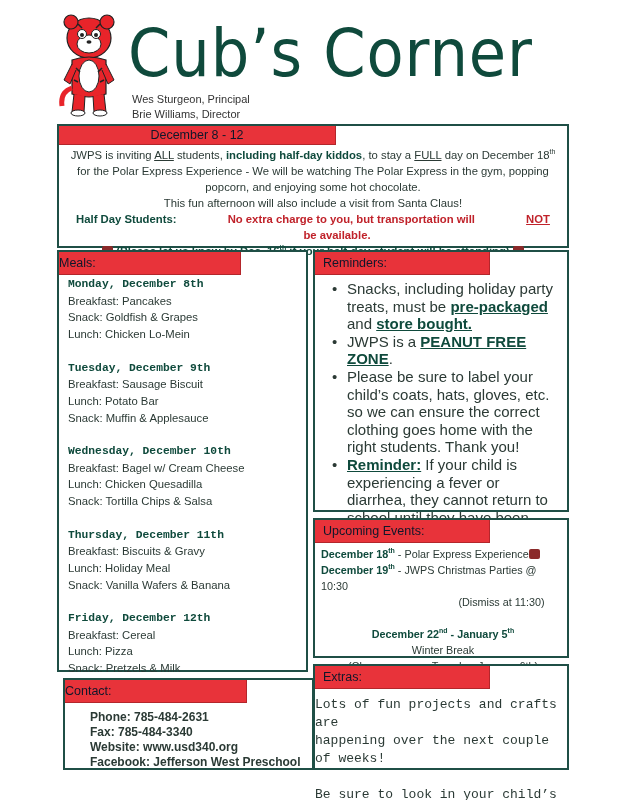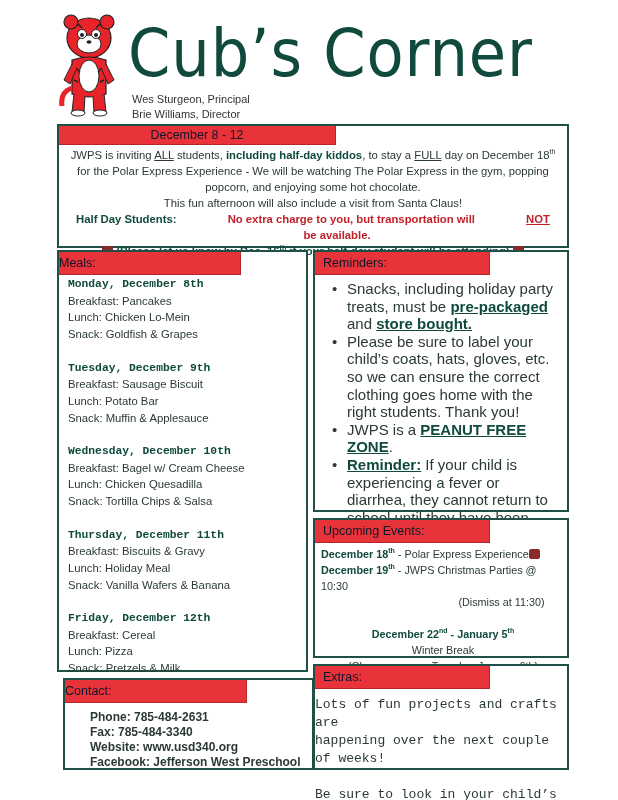--- a/index.html
+++ b/index.html
@@ -105,22 +105,22 @@
     </div>
   </div>
 </div>
 
 <div class="box meals">
   <div class="tab">Meals:</div>
   <div class="list">
     <div>
       <div class="day">Monday, December 8th</div>
       <div>Breakfast: Pancakes</div>
+      <div>Snack: Goldfish &amp; Grapes</div>
       <div>Lunch: Chicken Lo-Mein</div>
-      <div>Snack: Goldfish &amp; Grapes</div>
     </div>
     <div class="gap"></div>
     <div>
       <div class="day">Tuesday, December 9th</div>
       <div>Breakfast: Sausage Biscuit</div>
       <div>Lunch: Potato Bar</div>
       <div>Snack: Muffin &amp; Applesauce</div>
     </div>
     <div class="gap"></div>
     <div>
@@ -153,22 +153,22 @@
     <div>Fax: 785-484-3340</div>
     <div>Website: www.usd340.org</div>
     <div>Facebook: Jefferson West Preschool</div>
   </div>
 </div>
 
 <div class="box reminders">
   <div class="tab">Reminders:</div>
   <ul>
     <li><span>Snacks, including holiday party treats, must be </span><b class="u">pre-packaged</b><span> and </span><b class="u">store bought.</b></li>
+    <li><span>JWPS is a </span><b class="u">PEANUT FREE ZONE</b><span>.</span></li>
     <li>Please be sure to label your child’s coats, hats, gloves, etc. so we can ensure the correct clothing goes home with the right students. Thank you!</li>
-    <li><span>JWPS is a </span><b class="u">PEANUT FREE ZONE</b><span>.</span></li>
     <li><b class="u">Reminder:</b><span> If your child is experiencing a fever or diarrhea, they cannot return to school until they have been fever/episode free for 24 hours without fever reducing medication.</span></li>
   </ul>
 </div>
 
 <div class="box events">
   <div class="tab">Upcoming Events:</div>
   <div class="body">
     <div><b>December 18</b><b><sup>th</sup></b><span> - Polar Express Experience</span><span class="train"></span></div>
     <div><b>December 19</b><b><sup>th</sup></b><span> - JWPS Christmas Parties @ 10:30</span></div>
     <div style="padding-left:117px;text-align:center;">(Dismiss at 11:30)</div>

